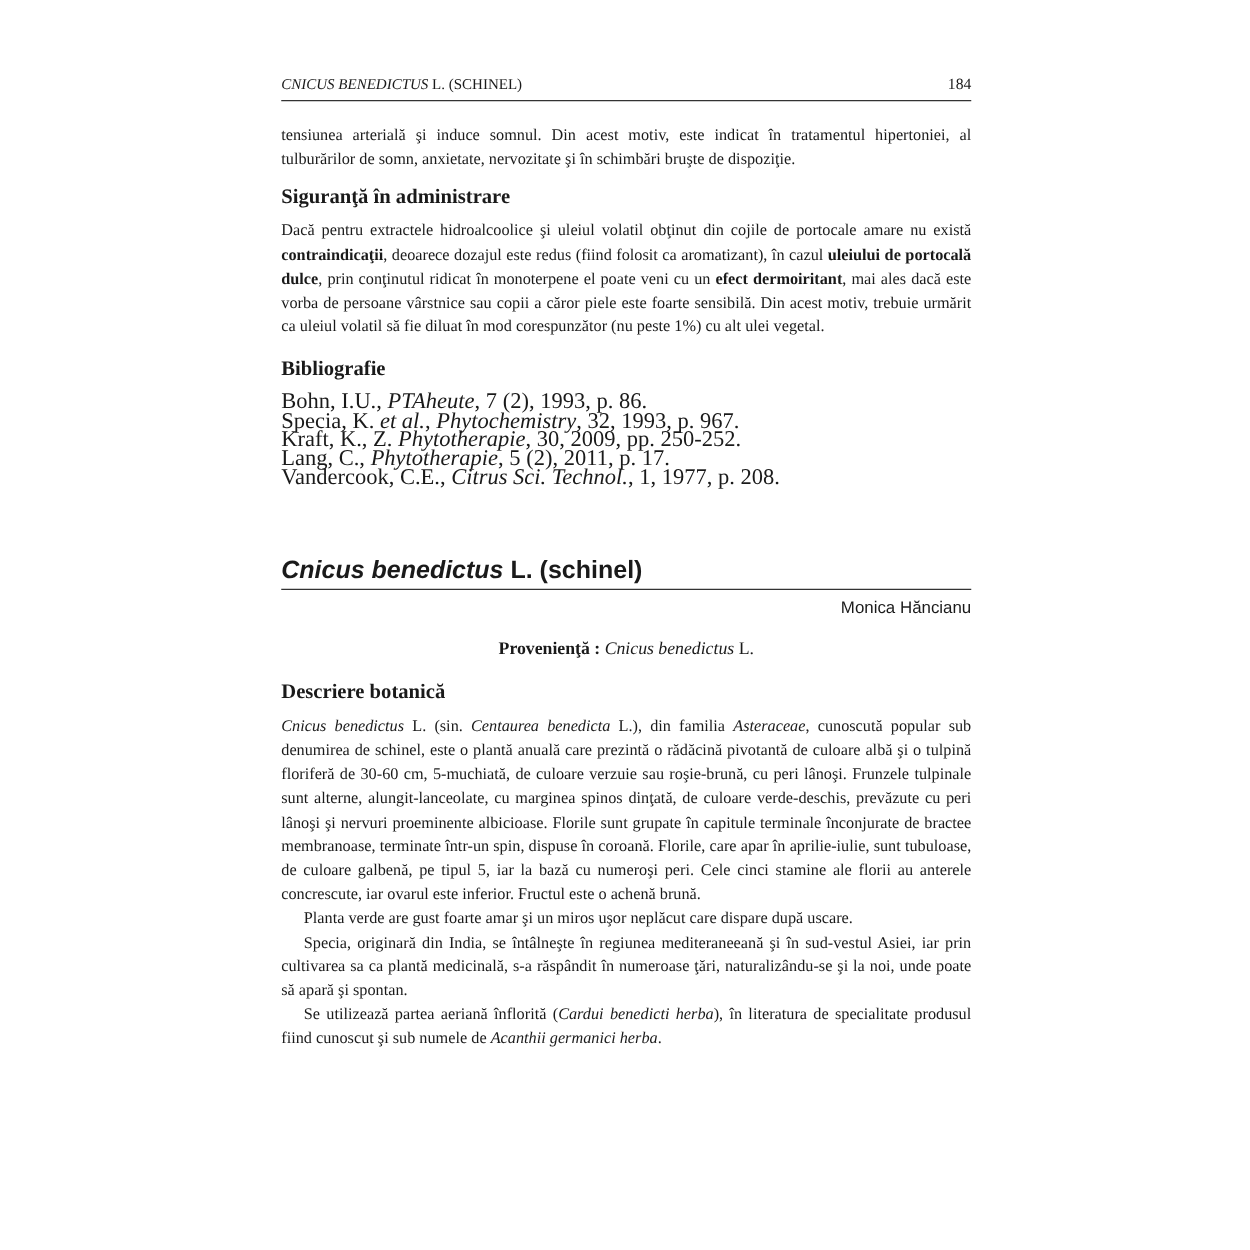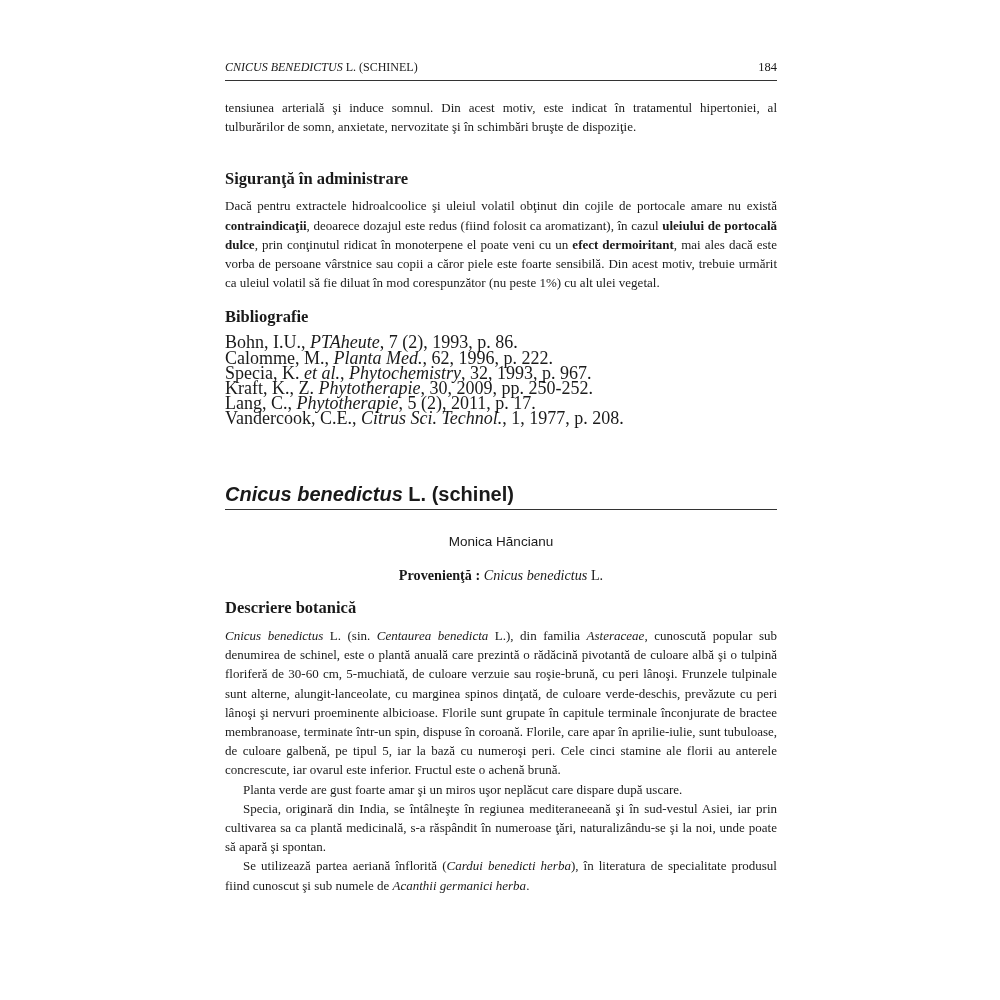--- a/index.html
+++ b/index.html
@@ -17,32 +17,32 @@
     .running-head .rh-title { font-size: 12px; }
     .running-head .rh-num { font-size: 12.5px; }
     .body-text {
       font-size: 13px; line-height: 19.2px; text-align: justify;
       margin: 0;
     }
     .p1 { margin-top: 17px; text-align-last: left; }
     h3 {
       font-size: 16.5px; font-weight: bold; margin: 0; line-height: 20px;
     }
-    .h-safety { margin-top: 33px; margin-bottom: 7px; }
+    .h-safety { margin-top: 11px; margin-bottom: 7px; }
     .h-bib { margin-top: 15px; margin-bottom: 8px; }
     .bib { font-size: 18px; line-height: 15.2px; margin: 0; }
     .bib div { white-space: nowrap; }
     .monograph-title {
       margin-top: 54px;
       font-family: "Liberation Sans", "DejaVu Sans", sans-serif;
       font-size: 20px; font-weight: bold; line-height: 26px;
       border-bottom: 1.5px solid #333; padding-bottom: 2px;
     }
     .author {
-      text-align: center; margin-top: 23px;
+      text-align: right; margin-top: 5px;
       font-family: "Liberation Sans", "DejaVu Sans", sans-serif;
       font-size: 13.5px; line-height: 18px;
     }
     .meta { margin-top: 16px; font-size: 14.2px; line-height: 17.4px; text-align: center; }
     .meta .lbl { font-weight: bold; }
     .h-desc { margin-top: 14px; margin-bottom: 8px; }
     .indent { text-indent: 18px; }
     i, .it { font-style: italic; }
     b { font-weight: bold; }
   </style>
@@ -57,21 +57,20 @@
   </div>
 
   <p class="body-text p1">tensiunea arterială şi induce somnul. Din acest motiv, este indicat în tratamentul hipertoniei, al tulburărilor de somn, anxietate, nervozitate şi în schimbări bruşte de dispoziţie.</p>
 
   <h3 class="h-safety">Siguranţă în administrare</h3>
   <p class="body-text" id="safety-para"><span>Dacă pentru extractele hidroalcoolice şi uleiul volatil obţinut din cojile de portocale amare nu există </span><b>contraindicaţii</b><span>, deoarece dozajul este redus (fiind folosit ca aromatizant), în cazul </span><b>uleiului de portocală dulce</b><span>, prin conţinutul ridicat în monoterpene el poate veni cu un </span><b>efect dermoiritant</b><span>, mai ales dacă este vorba de persoane vârstnice sau copii a căror piele este foarte sensibilă. Din acest motiv, trebuie urmărit ca uleiul volatil să fie diluat în mod corespunzător (nu peste 1%) cu alt ulei vegetal.</span></p>
 
   <h3 class="h-bib">Bibliografie</h3>
   <div class="bib" id="bib-list">
       <div><span>Bohn, I.U., </span><i>PTAheute</i><span>, 7 (2), 1993, p. 86.</span></div>
-      <div><span>Calomme, M., </span><i>Planta Med.</i><span>, 62, 1996, p. 222.</span></div>
       <div><span>Specia, K. </span><i>et al.</i><span>, </span><i>Phytochemistry</i><span>, 32, 1993, p. 967.</span></div>
       <div><span>Kraft, K., Z. </span><i>Phytotherapie</i><span>, 30, 2009, pp. 250-252.</span></div>
       <div><span>Lang, C., </span><i>Phytotherapie</i><span>, 5 (2), 2011, p. 17.</span></div>
       <div><span>Vandercook, C.E., </span><i>Citrus Sci. Technol.</i><span>, 1, 1977, p. 208.</span></div>
     </div>
 
   <div class="monograph-title"><i>Cnicus benedictus</i><span> L. (schinel)</span></div>
   <div class="author">Monica Hăncianu</div>
 
   <div class="meta">

